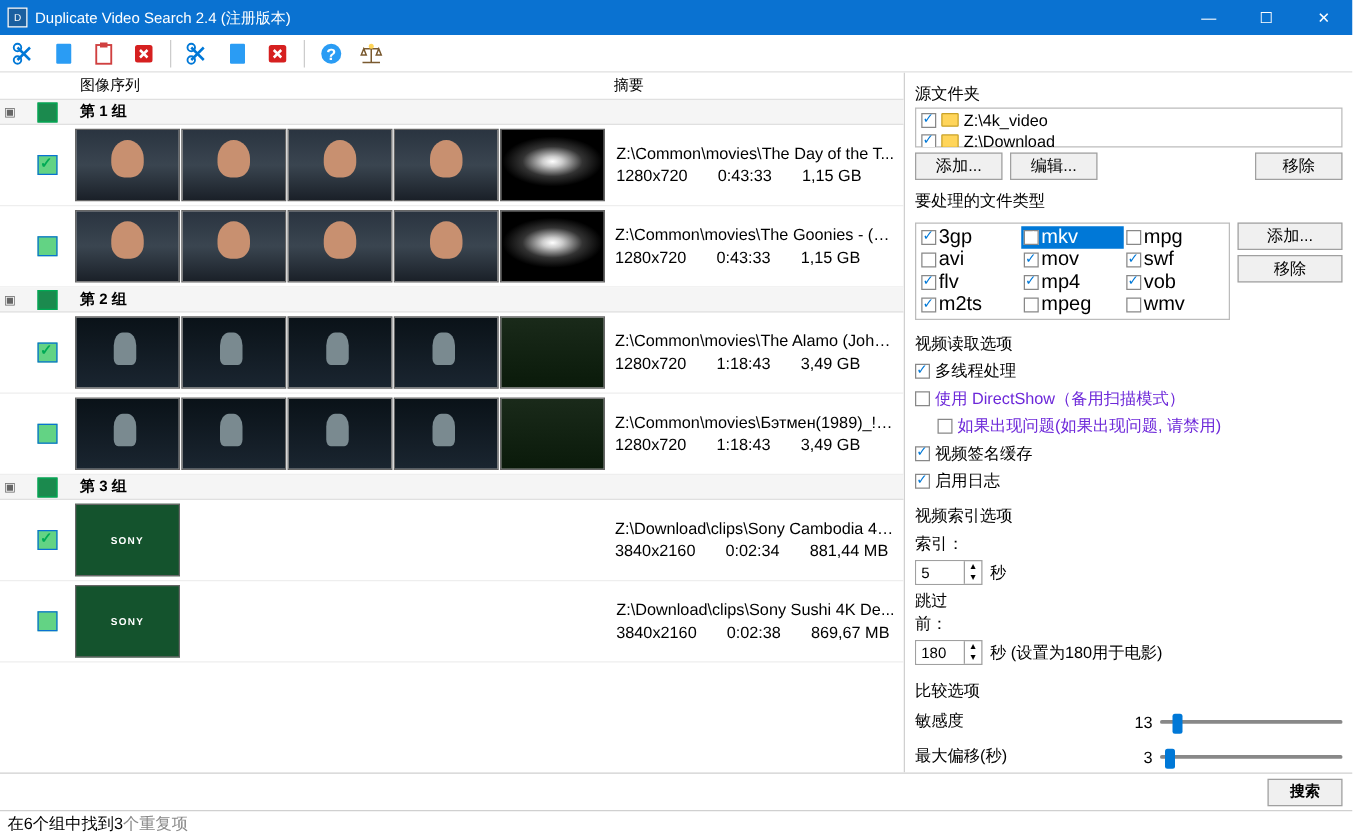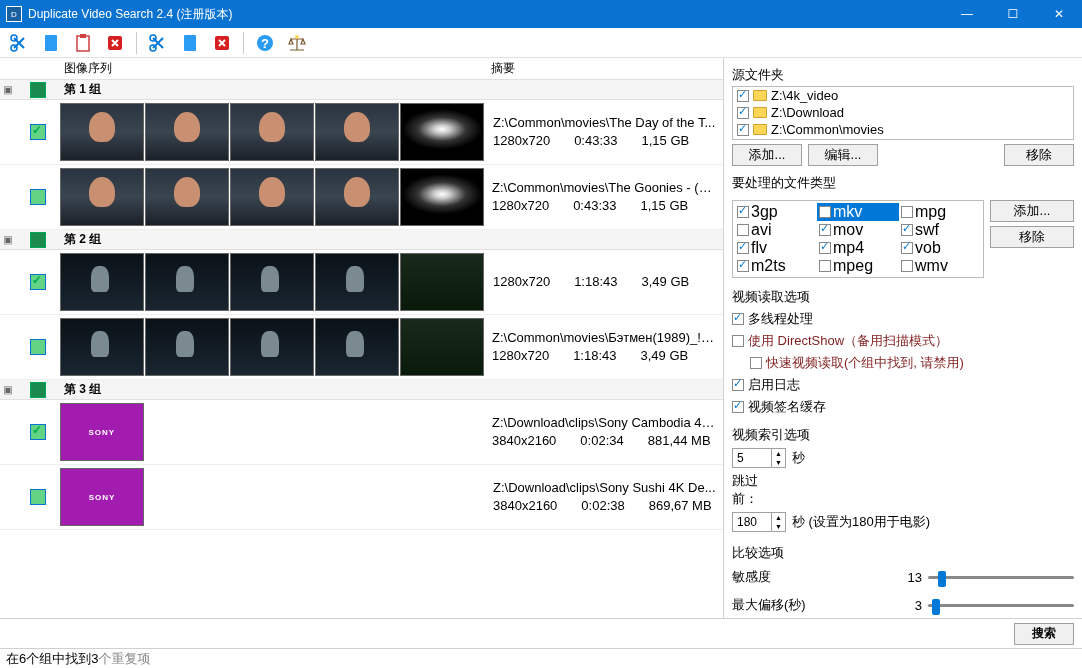--- a/index.html
+++ b/index.html
@@ -23,21 +23,21 @@
 .group-row .expand { width: 16px; text-align: center; color: #666; font-size: 10px; }
 .group-row .gcheck { width: 44px; display:flex; justify-content:center; }
 .group-row .glabel { padding-left: 4px; font-weight: bold; }
 .item-row { height: 65px; display: flex; align-items: center; border-bottom: 1px solid #eee; }
 .item-row .icheck-sp { width: 16px; }
 .item-row .icheck { width: 44px; display:flex; justify-content:center; }
 .chk { width: 16px; height: 16px; border: 1px solid #0a72d1; background: #63d384; display: inline-block; position: relative; }
 .chk.on::after { content: "✓"; position: absolute; left: 1px; top: -2px; color: #0a5; font-size: 12px; font-weight: bold; }
 .chk.dark { background: #1b8a4e; border-color: #0a5; }
 .thumbs { width: 427px; display: flex; gap: 1px; padding: 3px 0; }
-.thumb { width: 84px; height: 58px; background: #a21caf; border: 1px solid #666; display:flex; align-items:center; justify-content:center; }
+.thumb { width: 84px; height: 58px; background: #14532d; border: 1px solid #666; display:flex; align-items:center; justify-content:center; }
 .thumb.sony { color:#fff; font-size:8px; font-weight:bold; letter-spacing:1px; }
 .thumb.guy { background: linear-gradient(180deg,#2a3440 0%,#3a4550 50%,#1a2028 100%); position:relative; }
 .thumb.guy::after { content:""; position:absolute; left:28px; top:8px; width:26px; height:30px; background:#c89070; border-radius:50% 50% 40% 40%; }
 .thumb.galaxy { background: radial-gradient(ellipse 40px 20px at 50% 45%, #fff 0%, #ccc 20%, #333 60%, #000 100%); }
 .thumb.night { background: linear-gradient(180deg,#0a1218 0%,#1a2530 100%); position:relative; }
 .thumb.night::after { content:""; position:absolute; left:30px; top:12px; width:18px; height:26px; background:#7a8a90; border-radius:40% 40% 20% 20%; }
 .thumb.forest { background: linear-gradient(180deg,#1a2a1a 0%,#0a1a0a 100%); }
 .summary { flex: 1; padding: 4px 6px; font-size: 13px; color: #000; line-height: 18px; }
 .summary .path { white-space: nowrap; overflow: hidden; text-overflow: ellipsis; max-width: 225px; }
 .summary .meta { display: flex; gap: 24px; }
@@ -51,21 +51,21 @@
 .btn.spacer { flex:1; visibility:hidden; }
 .types-row { display:flex; gap:6px; margin-top:8px; align-items:flex-start; }
 .type-box { border: 1px solid #bcbcbc; flex:1; padding: 2px; display: grid; grid-template-columns: repeat(3, 1fr); }
 .type-box label { display: flex; align-items: center; gap: 2px; padding: 0 2px; font-size:16px; }
 .type-box label.sel { background: #0078d7; color: #fff; }
 .cb { width: 12px; height: 12px; border: 1px solid #888; display:inline-block; position:relative; background:#fff; }
 .cb.on::after { content:"✓"; position:absolute; left:0; top:-3px; font-size:11px; color:#0078d7; }
 .type-box label.sel .cb.on::after { color:#fff; }
 .right-btns { display:flex; flex-direction:column; gap:4px; }
 .opt { display:flex; align-items:center; gap:4px; margin-top:4px; }
-.opt.disabled { color: #7f1d1d; }
+.opt.disabled { color: #6d28d9; }
 .opt.indent { margin-left: 18px; }
 .inline-ctrl { display:flex; align-items:center; gap:6px; margin-top:4px; }
 .spin { border:1px solid #a0a0a0; height:20px; width:54px; display:flex; }
 .spin input { flex:1; border:none; padding:0 4px; font-size:12px; width:38px; }
 .spin .spin-btns { width:14px; display:flex; flex-direction:column; border-left:1px solid #a0a0a0; }
 .spin .sp { flex:1; font-size:7px; display:flex; align-items:center; justify-content:center; }
 .slider-row { display:flex; align-items:center; margin-top:6px; }
 .slider-row .lbl { width:160px; }
 .slider-row .val { width:30px; text-align:right; margin-right:6px; }
 .slider { flex:1; height:18px; position:relative; }
@@ -219,20 +219,21 @@
             <span class="chk on"></span>
           </div>
           <div class="thumbs">
             <div class="thumb night"></div>
             <div class="thumb night"></div>
             <div class="thumb night"></div>
             <div class="thumb night"></div>
             <div class="thumb forest"></div>
           </div>
           <div class="summary">
+            <div class="path">Z:\Common\movies\The Alamo (John...</div>
             <div class="meta">
               <span>1280x720</span>
               <span>1:18:43</span>
               <span>3,49 GB</span>
             </div>
           </div>
         </div>
         <div class="item-row">
           <div class="icheck-sp"></div>
           <div class="icheck">
@@ -386,32 +387,35 @@
     <div class="opt">
         <span class="cb on"></span>
         <span>多线程处理</span>
       </div>
     <div class="opt disabled">
         <span class="cb"></span>
         <span>使用 DirectShow（备用扫描模式）</span>
       </div>
     <div class="opt disabled indent">
         <span class="cb"></span>
-        <span>快速视频读取(个组中找到, 请禁用)</span>
+        <span>如果出现问题(如果出现问题, 请禁用)</span>
+      </div>
+    <div class="opt">
+        <span class="cb on"></span>
+        <span>视频签名缓存</span>
       </div>
     <div class="opt">
         <span class="cb on"></span>
         <span>启用日志</span>
       </div>
-    <div class="opt">
-        <span class="cb on"></span>
-        <span>视频签名缓存</span>
-      </div>
 
     <div class="sect-label" style="margin-top:10px">视频索引选项</div>
+    <div class="inline-ctrl">
+      <span style="width:50px">索引：</span>
+    </div>
     <div class="inline-ctrl">
       <div class="spin">
           <input value="5" style="">
           <div class="spin-btns">
             <div class="sp">▲</div>
             <div class="sp">▼</div>
           </div>
         </div>
       <span>秒</span>
     </div>

